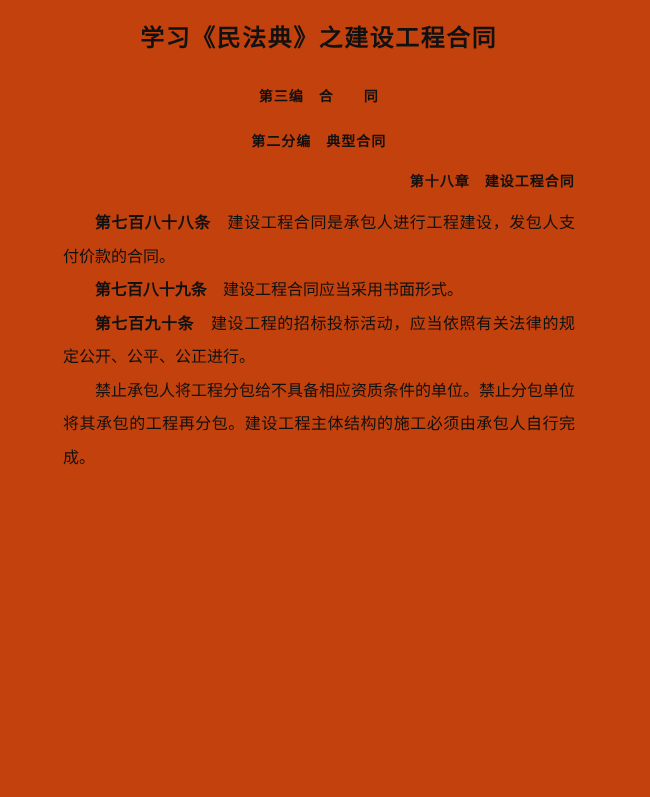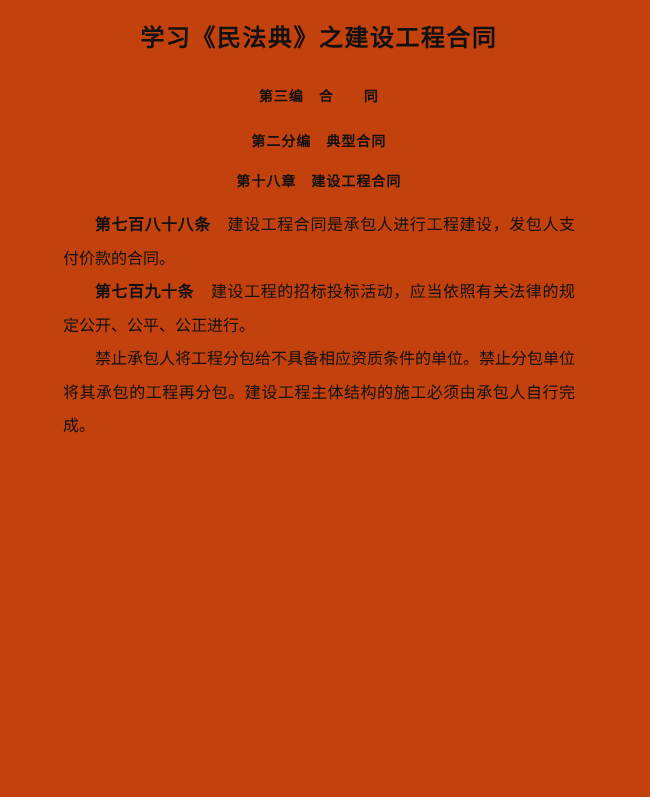--- a/index.html
+++ b/index.html
@@ -34,32 +34,33 @@
     height: 26px;
     line-height: 26px;
     font-size: 14px;
     font-weight: bold;
     letter-spacing: 1px;
     text-align: center;
     white-space: nowrap;
   }
   .heading.h-bian   { margin-top: 29px; }
   .heading.h-fenbian{ margin-top: 19px; }
-  .heading.h-chapter{ margin-top: 14px; }
+  .heading.h-chapter{ margin-top: 14px; text-align: right; }
   .body-text {
     margin-top: 13px;
     font-size: 16px;
     line-height: 33.5px;
   }
   .para {
     margin: 0;
     text-indent: 2em;
     text-align: justify;
     word-break: break-all;
     overflow-wrap: break-word;
+    font-family: Liberation Mono, monospace;
   }
   .art-num {
     font-weight: bold;
   }
   
   .art-num:not(:empty)::after {
     content: "\3000";
     font-weight: normal;
   }
 </style>
@@ -74,20 +75,21 @@
 
   <h2 class="heading h-fenbian">第二分编　典型合同</h2>
 
   <h2 class="heading h-chapter">第十八章　建设工程合同</h2>
 
   <div class="body-text">
 
     <p class="para"><span class="art-num">第七百八十八条</span><span>建设工程合同是承包人进行工程建设，发包人支付价款的合同。</span></p>
 
 
+    <p class="para"><span class="art-num">第七百八十九条</span><span>建设工程合同应当采用书面形式。</span></p>
 
     <p class="para"><span class="art-num">第七百九十条</span><span>建设工程的招标投标活动，应当依照有关法律的规定公开、公平、公正进行。</span></p>
 
 
 
     <p class="para"><span class="art-num"></span><span>禁止承包人将工程分包给不具备相应资质条件的单位。禁止分包单位将其承包的工程再分包。建设工程主体结构的施工必须由承包人自行完成。</span></p>
 
   </div>
 </div>
 

